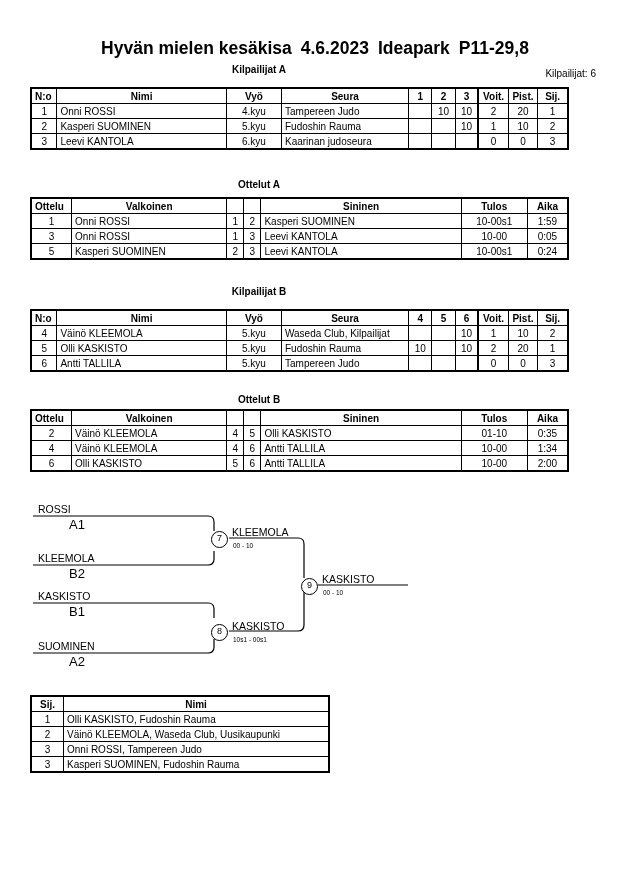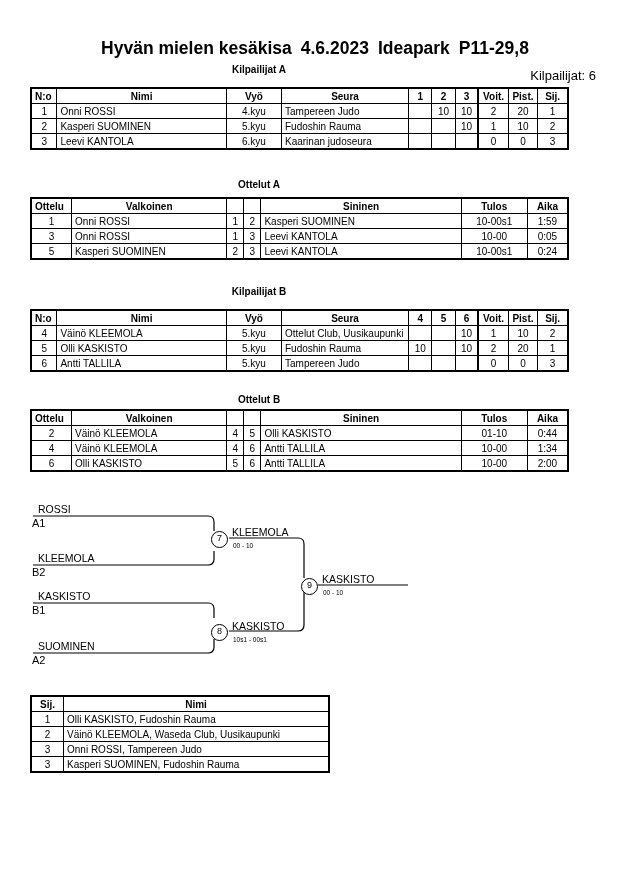--- a/index.html
+++ b/index.html
@@ -32,21 +32,21 @@
     left: 0;
     width: 518px;
     text-align: center;
     font-size: 10px;
     font-weight: bold;
   }
   .entrants-count {
     position: absolute;
     right: 34px;
     top: 68px;
-    font-size: 13px;
+    font-size: 10px;
     font-weight: normal;
   }
 
   
   table.grid {
     position: absolute;
     border-collapse: collapse;
     font-size: 10px;
     background: #fff;
     table-layout: fixed;
@@ -109,22 +109,23 @@
     width: 630px; height: 891px;
     pointer-events: none;
   }
   .bk-label {
     position: absolute;
     font-size: 10.5px;
     white-space: nowrap;
   }
   .bk-seed {
     position: absolute;
-    font-size: 11px;
+    font-size: 13px;
     white-space: nowrap;
+    margin-left: 37px;
   }
   .bk-score {
     position: absolute;
     font-size: 6.5px;
     white-space: nowrap;
   }
   .bk-num {
     position: absolute;
     width: 15px; height: 15px;
     border: 1px solid #000;
@@ -293,21 +294,21 @@
       <th class="sep-left">Voit.</th>
       <th>Pist.</th>
       <th>Sij.</th>
     </tr>
   </thead>
   <tbody>
     <tr>
       <td class="c">4</td>
       <td class="l">Väinö KLEEMOLA</td>
       <td class="c">5.kyu</td>
-      <td class="l">Ottelut Club, Uusikaupunki</td>
+      <td class="l">Waseda Club, Kilpailijat</td>
       <td class="c"></td>
       <td class="c"></td>
       <td class="c">10</td>
       <td class="c sep-left">1</td>
       <td class="c">10</td>
       <td class="c">2</td>
     </tr>
     <tr>
       <td class="c">5</td>
       <td class="l">Olli KASKISTO</td>
@@ -359,21 +360,21 @@
     </tr>
   </thead>
   <tbody>
     <tr>
       <td class="c">2</td>
       <td class="l">Väinö KLEEMOLA</td>
       <td class="c">4</td>
       <td class="c">5</td>
       <td class="l">Olli KASKISTO</td>
       <td class="c">01-10</td>
-      <td class="c">0:44</td>
+      <td class="c">0:35</td>
     </tr>
     <tr>
       <td class="c">4</td>
       <td class="l">Väinö KLEEMOLA</td>
       <td class="c">4</td>
       <td class="c">6</td>
       <td class="l">Antti TALLILA</td>
       <td class="c">10-00</td>
       <td class="c">1:34</td>
     </tr>

